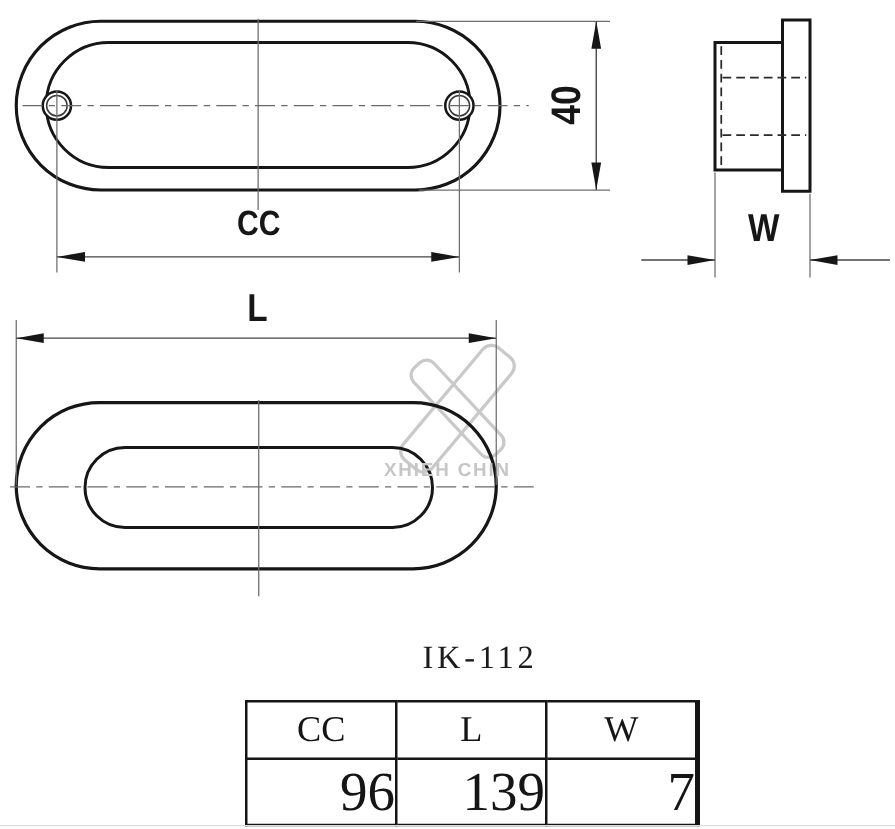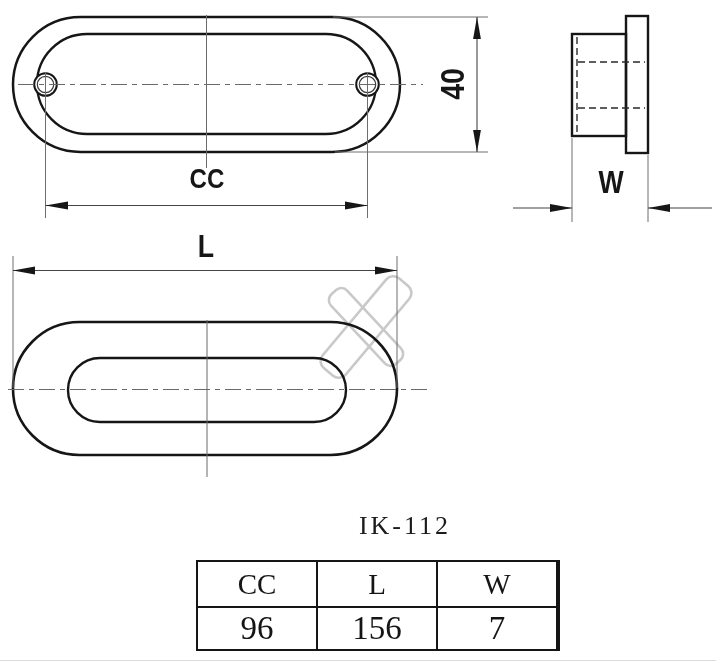--- a/index.html
+++ b/index.html
@@ -10,30 +10,30 @@
   }
   .canvas svg{position:absolute;left:0;top:0;}
   .label{position:absolute;color:#161616;font-weight:bold;
     font-family:"Liberation Sans",sans-serif;text-align:center;
     display:flex;align-items:center;justify-content:center;line-height:1;}
   .dim-label{transform:scaleX(0.86);}
   .rot-label{transform:rotate(-90deg) scaleX(0.86);}
   .wm-text{position:absolute;left:282px;top:368px;width:152px;text-align:center;
     color:#c6c6c6;font-weight:bold;font-size:15px;letter-spacing:1.5px;
     font-family:"Liberation Sans",sans-serif;}
-  .model-title{position:absolute;left:305px;top:511px;width:200px;text-align:center;
+  .model-title{position:absolute;left:284px;top:511px;width:200px;text-align:center;
     color:#1b1b1b;font-size:26px;letter-spacing:3px;font-weight:normal;
     font-family:"Liberation Serif",serif;}
   .spec-table-wrap{position:absolute;left:196px;top:560px;}
   table.spec{border-collapse:collapse;table-layout:fixed;background:#fff;
     font-family:"Liberation Serif",serif;color:#151515;}
   table.spec td,table.spec th{border:2px solid #151515;text-align:center;
     vertical-align:middle;font-weight:normal;padding:0;}
   table.spec th{width:118px;height:44px;font-size:29px;}
-  table.spec td{width:118px;height:41px;font-size:33px;}
+  table.spec td{width:118px;height:41px;font-size:44px;text-align:right;}
   table.spec{border-right:4px solid #151515;}
   table.spec tr th:last-child, table.spec tr td:last-child{border-right:4px solid #151515;}
   .bottom-edge{position:absolute;left:0;top:660px;width:716px;height:1px;background:#dcdcdc;}
 </style>
 </head>
 <body>
 
 <div class="canvas">
 
   <svg width="716" height="663" viewBox="0 0 716 663">
@@ -113,34 +113,35 @@
   </svg>
 
   <div class="label dim-label" style="left:172px;top:164px;width:70px;height:30px;font-size:28px;">CC</div>
 
   <div class="label rot-label" style="left:427px;top:59px;width:50px;height:50px;font-size:33px;">40</div>
 
   <div class="label dim-label" style="left:181px;top:231px;width:50px;height:30px;font-size:31px;">L</div>
 
   <div class="label dim-label" style="left:586px;top:167px;width:50px;height:30px;font-size:31px;">W</div>
 
+  <div class="wm-text">XHIEH CHIN</div>
 
   <div class="model-title">IK-112</div>
 
   <div class="spec-table-wrap">
     <table class="spec">
       <tbody>
           <tr>
         <th>CC</th>
         <th>L</th>
         <th>W</th>
       </tr>
       <tr>
         <td>96</td>
-        <td>156</td>
+        <td>139</td>
         <td>7</td>
       </tr>
     </tbody>
       </table>
   </div>
 
   <div class="bottom-edge"></div>
 </div>
 
 </body></html>

